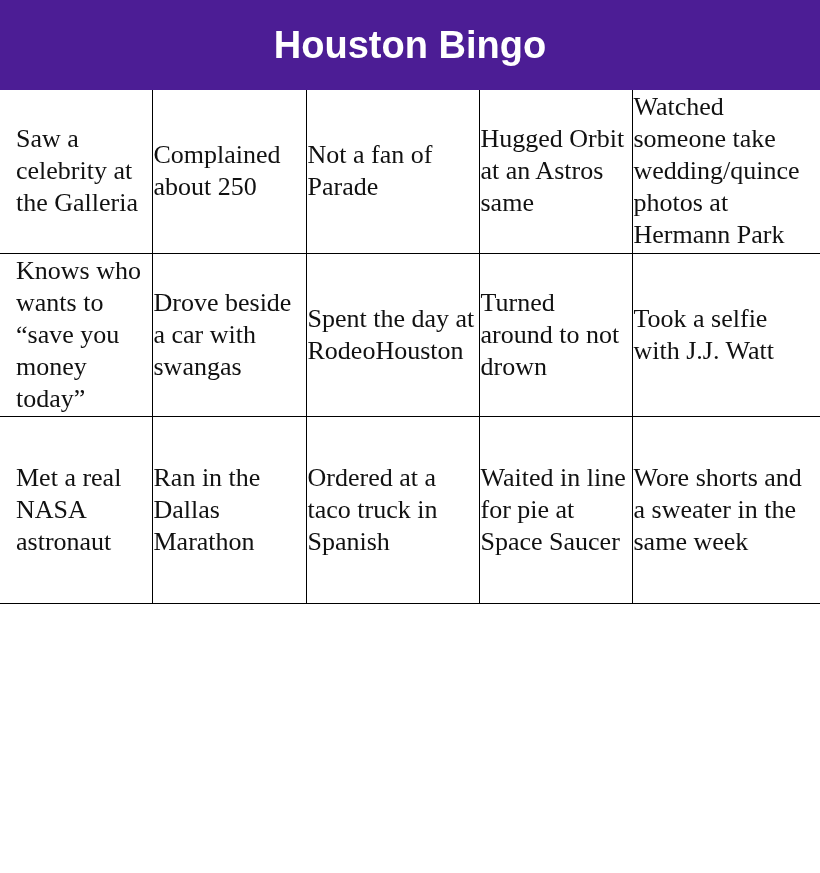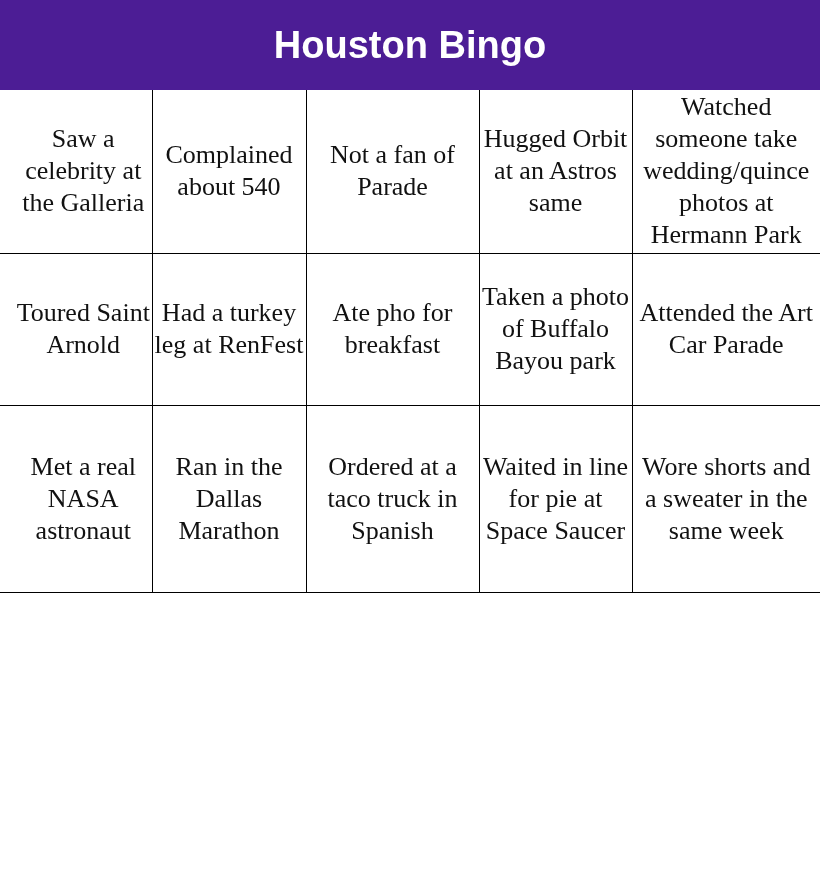--- a/index.html
+++ b/index.html
@@ -10,21 +10,21 @@
     display: flex; align-items: center; justify-content: center;
     font-family: "Liberation Sans", sans-serif; font-weight: bold; font-size: 38px;
   }
   table {
     position: absolute; left: 0; top: 90px;
     border-collapse: collapse; table-layout: fixed;
     width: 820px;
   }
   td {
     border: 1.5px solid #000;
-    text-align: center; vertical-align: middle;
+    text-align: left; vertical-align: middle;
     font-family: "Liberation Serif", serif; font-size: 26px; line-height: 32px;
     color: #111; padding: 0 1px; overflow: hidden;
   }
   tr:first-child td { border-top: none; }
   td:first-child { border-left: none; padding-left: 16px; }
   td:last-child { border-right: none; }
   .free-title { font-weight: bold; font-size: 25px; line-height: 28px; display: block; }
   .free-sub { font-weight: bold; font-size: 19px; line-height: 26px; display: block; }
 </style>
 </head>
@@ -36,31 +36,31 @@
   <colgroup>
     <col style="width:152px">
       <col style="width:154px">
       <col style="width:173px">
       <col style="width:153px">
       <col style="width:188px">
   </colgroup>
   <tbody>
       <tr style="height:163px">
     <td>Saw a celebrity at the Galleria</td>
-    <td>Complained about 540</td>
+    <td>Complained about 250</td>
     <td>Not a fan of Parade</td>
     <td>Hugged Orbit at an Astros same</td>
     <td>Watched someone take wedding/quince photos at Hermann Park</td>
   </tr>
-  <tr style="height:152px">
-    <td>Toured Saint Arnold</td>
-    <td>Had a turkey leg at RenFest</td>
-    <td>Ate pho for breakfast</td>
-    <td>Taken a photo of Buffalo Bayou park</td>
-    <td>Attended the Art Car Parade</td>
+  <tr style="height:163px">
+    <td>Knows who wants to “save you money today”</td>
+    <td>Drove beside a car with swangas</td>
+    <td>Spent the day at RodeoHouston</td>
+    <td>Turned around to not drown</td>
+    <td>Took a selfie with J.J. Watt</td>
   </tr>
   <tr style="height:187px">
     <td>Met a real NASA astronaut</td>
     <td>Ran in the Dallas Marathon</td>
     <td>Ordered at a taco truck in Spanish</td>
     <td>Waited in line for pie at Space Saucer</td>
     <td>Wore shorts and a sweater in the same week</td>
   </tr>
 </tbody>
   </table>

